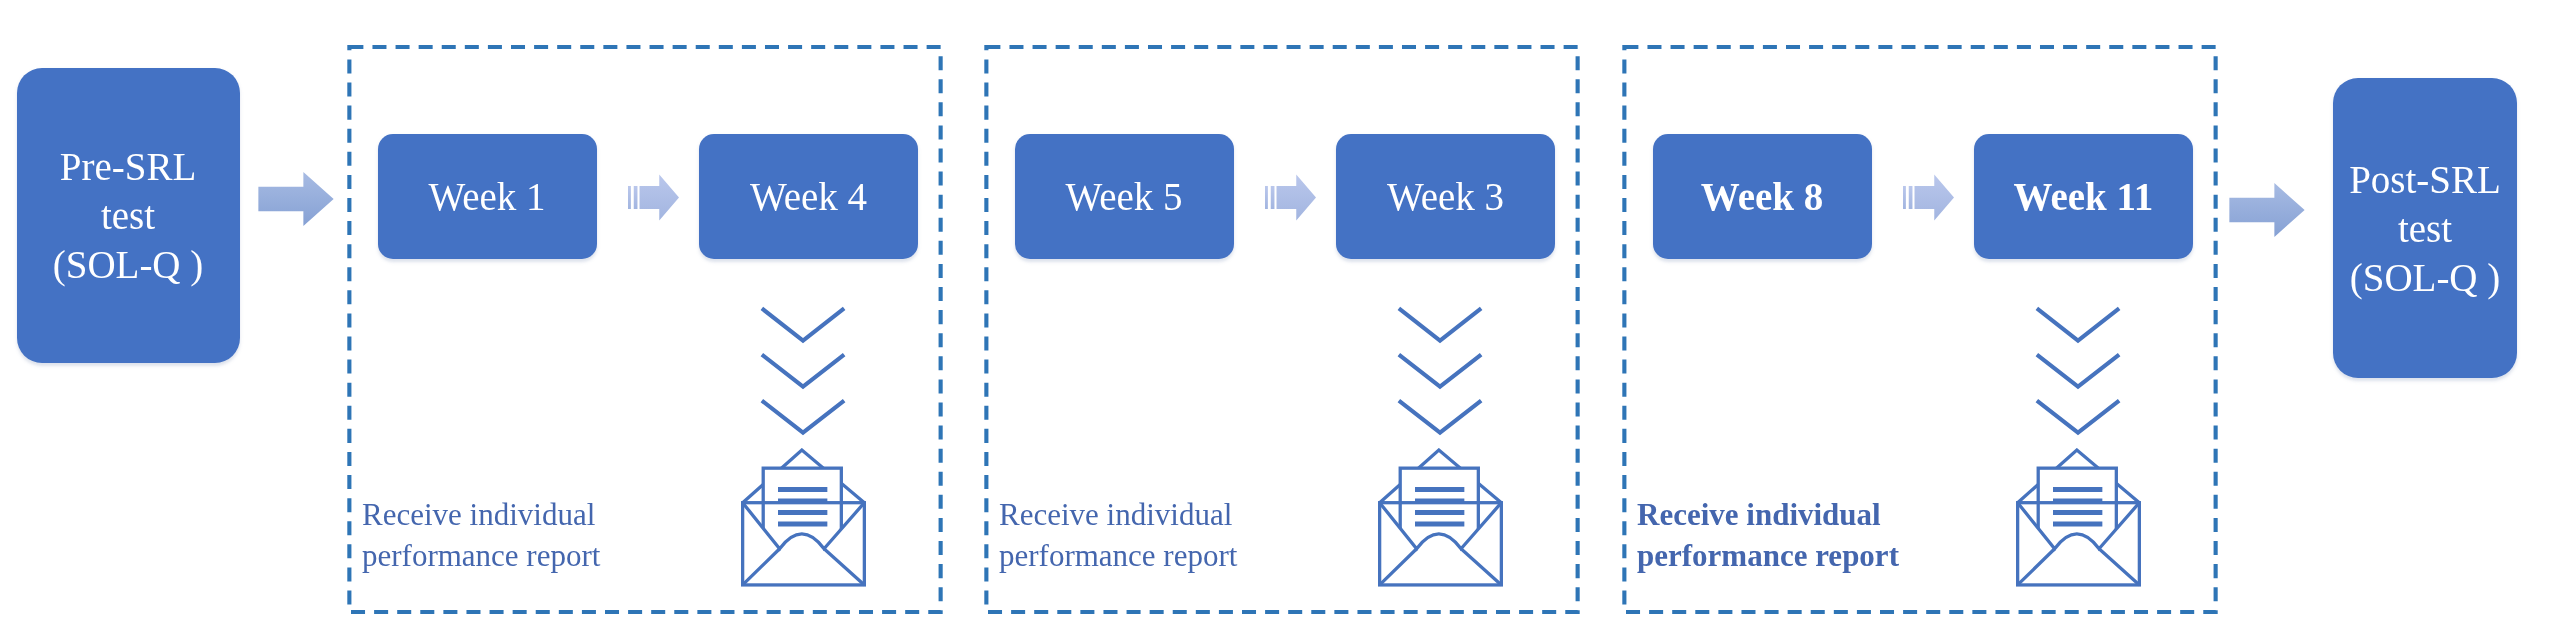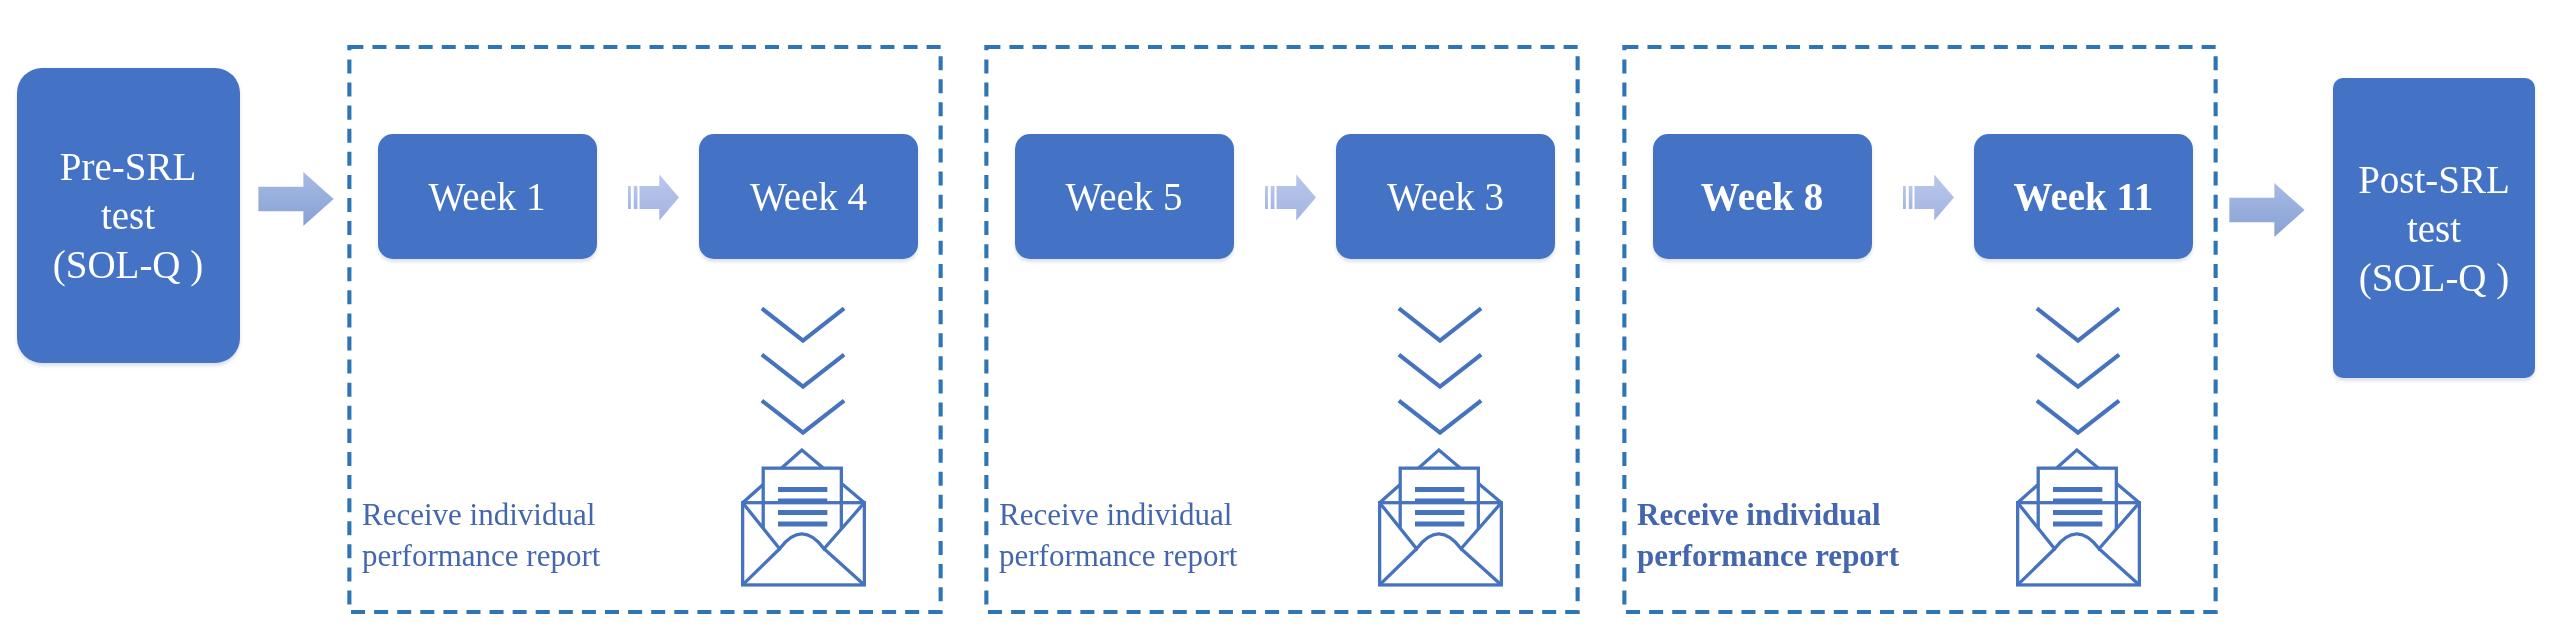--- a/index.html
+++ b/index.html
@@ -7,21 +7,21 @@
   .canvas{position:relative;width:2576px;height:642px;overflow:hidden;background:#ffffff;}
 
   
   .node{
     position:absolute;background:#4472C4;border-radius:25px;color:#ffffff;
     display:flex;flex-direction:column;justify-content:center;align-items:center;
     text-align:center;font-size:39px;line-height:49px;
     box-shadow:0 2.5px 3.3px rgba(120,140,180,.25);
   }
   .node.start{left:16.5px;top:68px;width:223px;height:295px;}
-  .node.end{left:2333px;top:78px;width:202px;height:300px;border-radius:10px;}
+  .node.end{left:2333px;top:78px;width:184px;height:300px;}
 
   
   .flow-arrow{position:absolute;width:76px;height:54px;}
   .flow-arrow.a1{left:258px;top:172px;}
   .flow-arrow.a2{left:2229px;top:183px;}
 
   
   .phase{position:absolute;top:45px;width:596px;height:569px;}
   .phase.p0{left:347px;} .phase.p1{left:984px;} .phase.p2{left:1622px;font-weight:bold;}
   .phase > svg.dash{position:absolute;left:0;top:0;}

